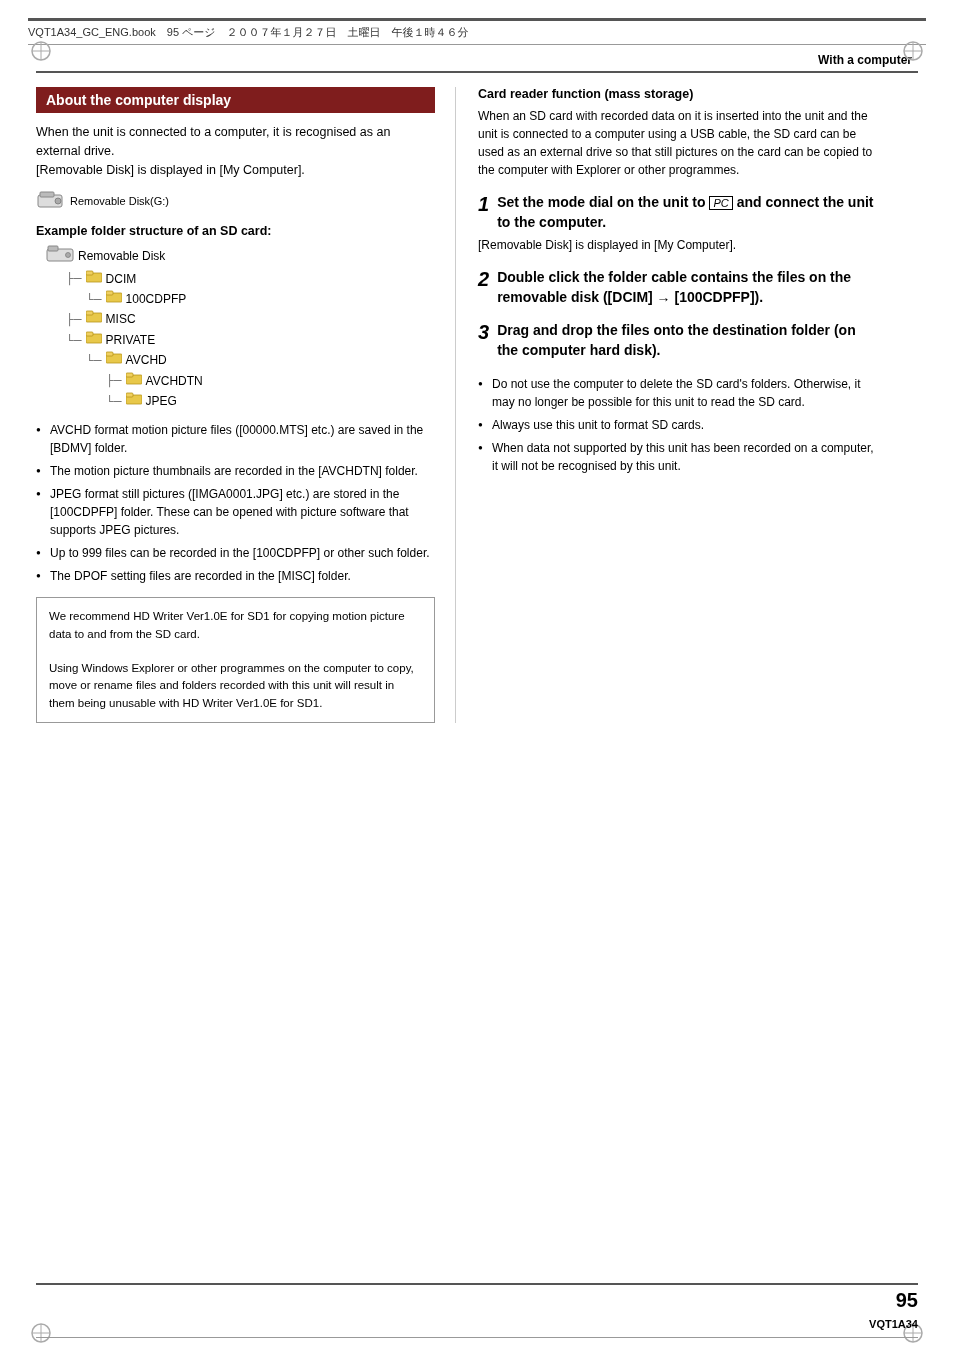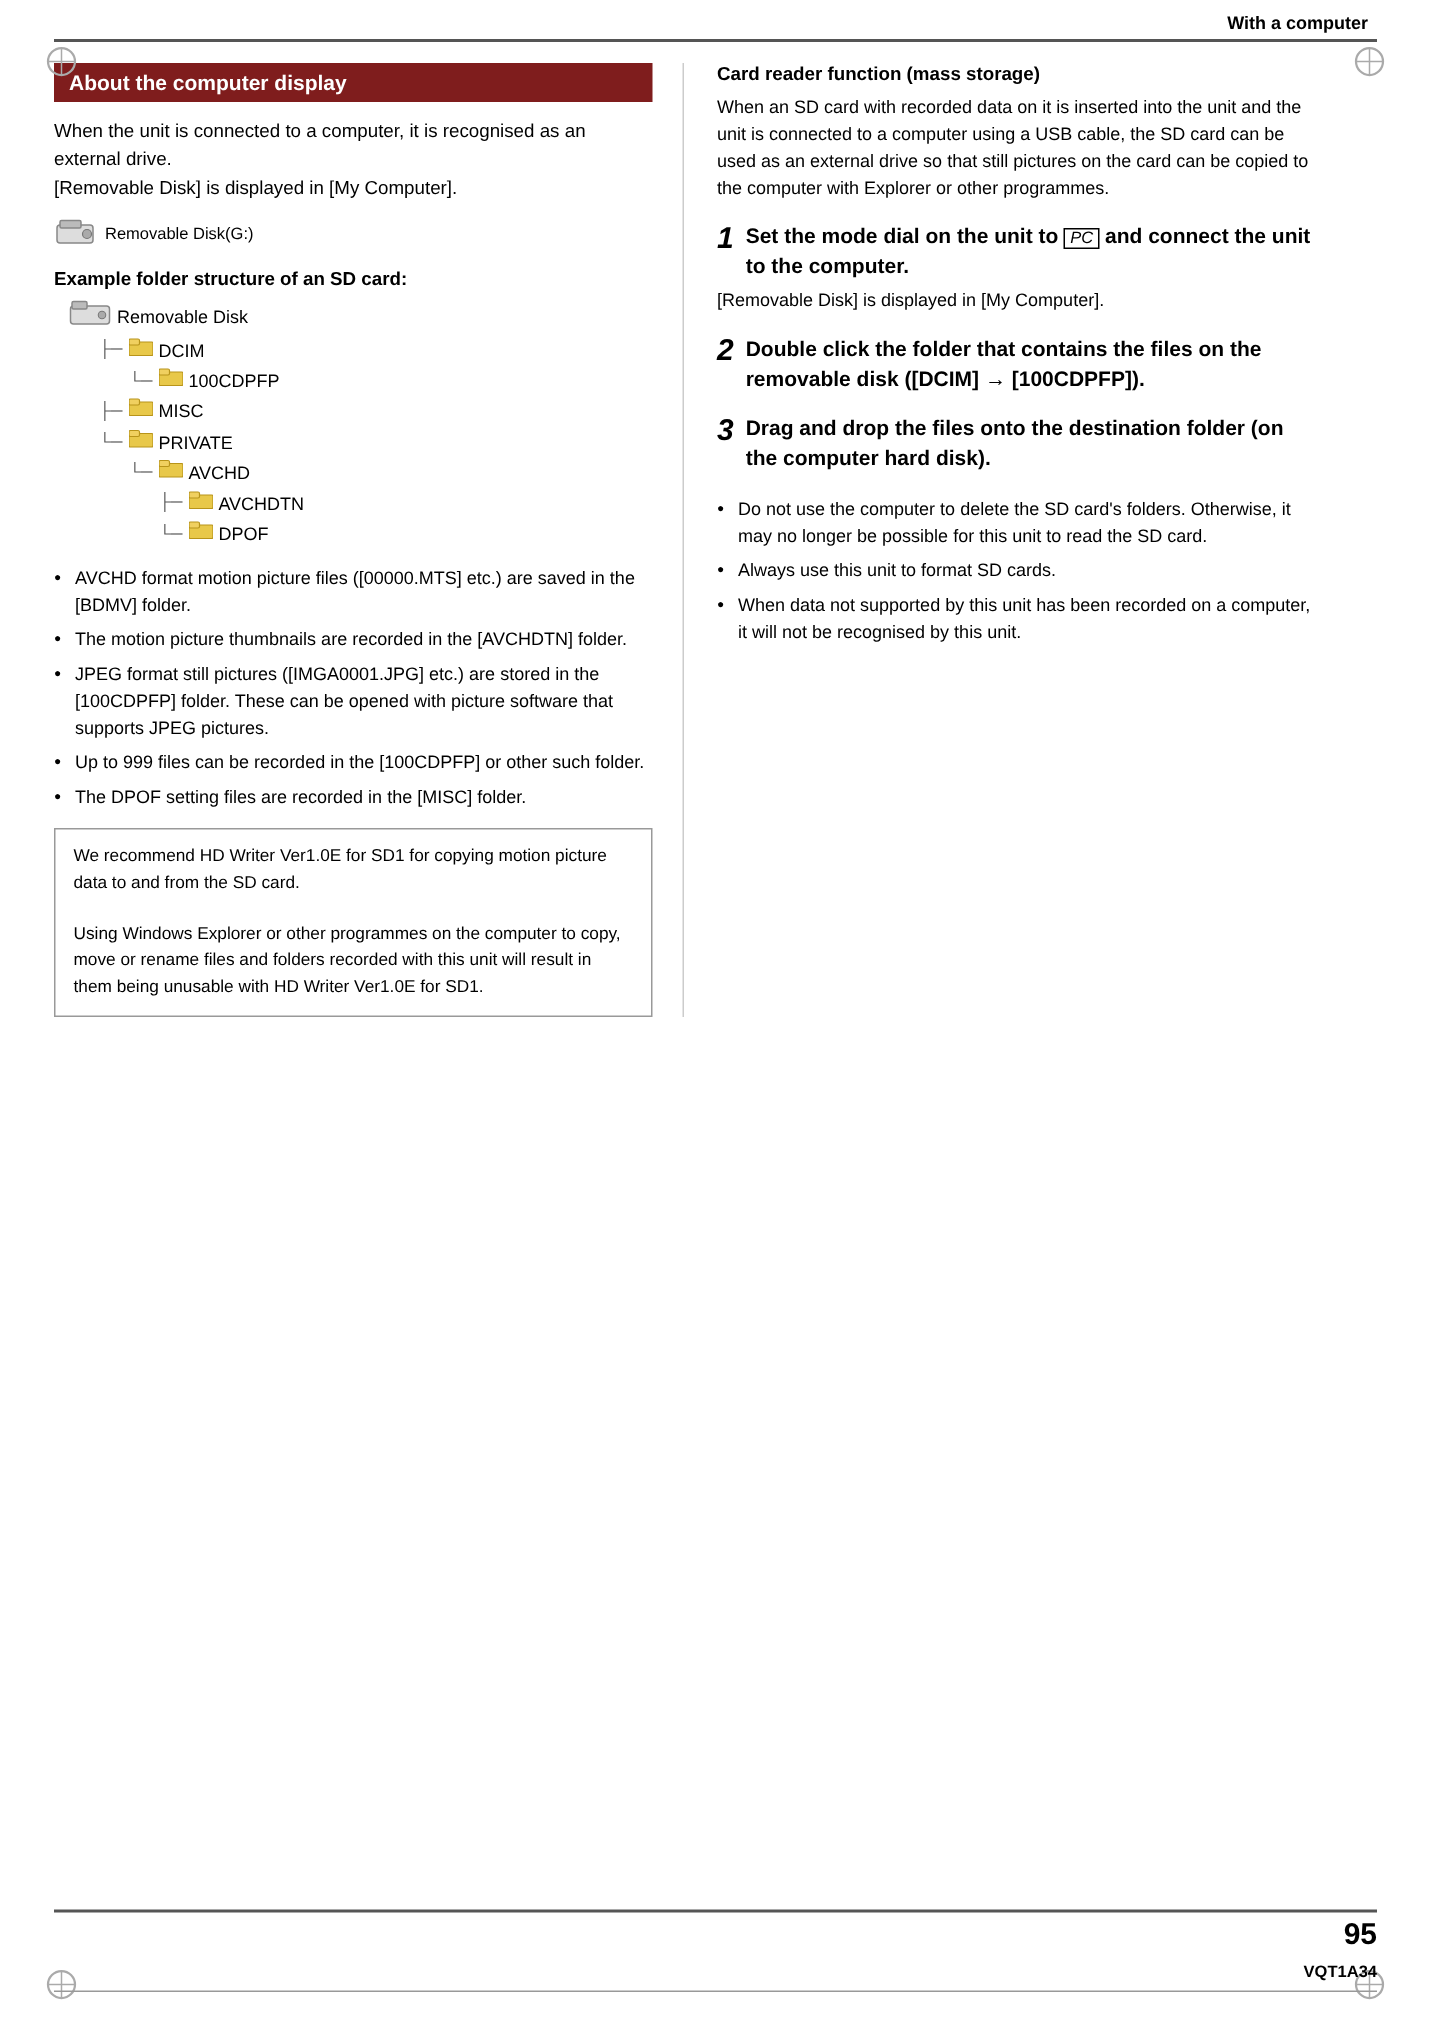--- a/index.html
+++ b/index.html
@@ -295,20 +295,23 @@
       </svg>
   </div>
   <div class="corner-mark corner-br">
     <svg viewBox="0 0 22 22">
         <circle cx="11" cy="11" r="9" fill="none" stroke="#aaa" stroke-width="1.5"></circle>
         <line x1="11" y1="2" x2="11" y2="20" stroke="#aaa" stroke-width="1"></line>
         <line x1="2" y1="11" x2="20" y2="11" stroke="#aaa" stroke-width="1"></line>
       </svg>
   </div>
 
+  <div class="top-bar">
+    <span>VQT1A34_GC_ENG.book　95 ページ　２００７年１月２７日　土曜日　午後１時４６分</span>
+  </div>
 
   <div class="page-header-right">
     <span>With a computer</span>
   </div>
 
   <hr class="horiz-rule">
 
   <div class="content-area" style="margin-top:14px;">
 
     <div class="left-col">
@@ -417,21 +420,21 @@
         </div>
 
         <div class="folder-row folder-indent-3">
           <span style="font-size:11px; color:#555;">└─</span>
           <span>
             <svg width="16" height="13" viewBox="0 0 16 13">
               <rect x="0" y="3" width="16" height="9" rx="1" fill="#e8c84a" stroke="#b8941a" stroke-width="0.8"></rect>
               <rect x="0" y="1" width="7" height="4" rx="1" fill="#f0d060" stroke="#b8941a" stroke-width="0.8"></rect>
             </svg>
           </span>
-          <span>DPOF</span>
+          <span>JPEG</span>
         </div>
       </div>
 
       <ul class="bullet-list">
         <li>AVCHD format motion picture files ([00000.MTS] etc.) are saved in the [BDMV] folder.</li>
         <li>The motion picture thumbnails are recorded in the [AVCHDTN] folder.</li>
         <li>JPEG format still pictures ([IMGA0001.JPG] etc.) are stored in the [100CDPFP] folder. These can be opened with picture software that supports JPEG pictures.</li>
         <li>Up to 999 files can be recorded in the [100CDPFP] or other such folder.</li>
         <li>The DPOF setting files are recorded in the [MISC] folder.</li>
       </ul>
@@ -455,21 +458,21 @@
         <span class="step-number">1</span>
         <div class="step-text">
           Set the mode dial on the unit to <span style="border:1px solid #000; padding:0 3px; font-size:11px; font-weight:normal;font-style:italic;">PC</span> and connect the unit to the computer.
         </div>
         <div class="step-detail">[Removable Disk] is displayed in [My Computer].</div>
       </div>
 
       <div class="numbered-step">
         <span class="step-number">2</span>
         <div class="step-text">
-          Double click the folder that contains the files on the removable disk ([DCIM] → [100CDPFP]).
+          Double click the folder cable contains the files on the removable disk ([DCIM] → [100CDPFP]).
         </div>
       </div>
 
       <div class="numbered-step">
         <span class="step-number">3</span>
         <div class="step-text">
           Drag and drop the files onto the destination folder (on the computer hard disk).
         </div>
       </div>
 

